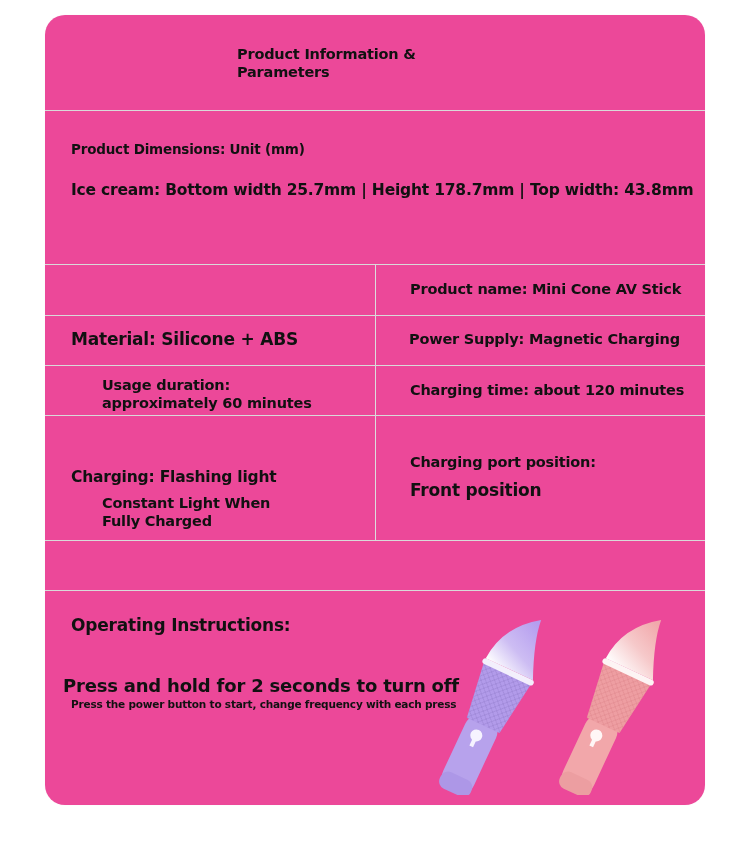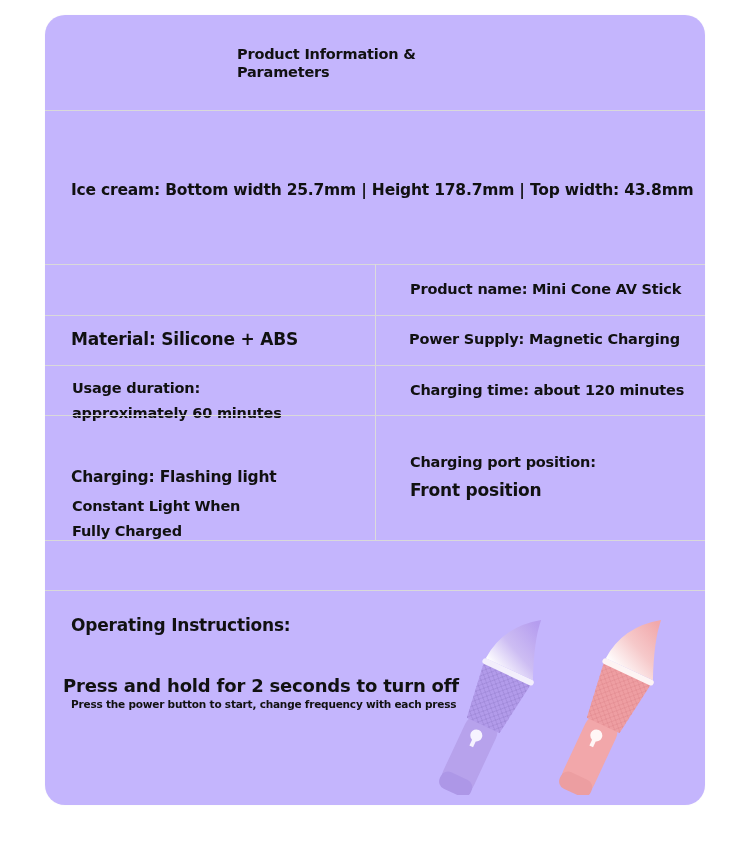--- a/index.html
+++ b/index.html
@@ -3,44 +3,45 @@
 <meta charset="utf-8">
 <style>
   html, body { margin: 0; padding: 0; }
   body {
     width: 750px; height: 841px; background: #ffffff; position: relative;
     font-family: "DejaVu Sans", "Liberation Sans", sans-serif;
     color: #111; overflow: hidden;
   }
   .card {
     position: absolute; left: 45px; top: 15px; width: 660px; height: 790px;
-    background: #c4b5fd; border-radius: 20px; overflow: hidden;
+    background: #ec4899; border-radius: 20px; overflow: hidden;
     box-shadow: 0 0 2px rgba(0,0,0,0.04);
   }
   .hline { position: absolute; left: 0; width: 660px; height: 1px; background: #d9d9d9; }
   .vline { position: absolute; left: 330px; width: 1px; background: #dcdcdc; }
   .t { position: absolute; font-weight: bold; white-space: nowrap; letter-spacing: -0.2px; }
   .title { left: 192px; top: 30px; font-size: 14.5px; line-height: 18px; white-space: normal; width: 200px; }
   .s13 { font-size: 13.5px; }
   .s14 { font-size: 14.5px; }
   .s15 { font-size: 15.5px; }
   .s17 { font-size: 17px; }
   .s10 { font-size: 10.5px; margin-top: 48px; }
   .s18 { font-size: 18px; }
-  .wrap { white-space: normal; line-height: 25px; }
+  .wrap { white-space: normal; line-height: 18px; margin-left: 30px; }
   .products { position: absolute; left: 355px; top: 590px; width: 300px; height: 190px; }
 </style>
 </head>
 <body>
 
 <div class="card">
 
   <div class="t title">Product Information &amp; Parameters</div>
   <div class="hline" style="top:95px"></div>
 
+  <div class="t s13" style="left:26px;top:126px">Product Dimensions: Unit (mm)</div>
   <div class="t s15" style="left:26px;top:166px">Ice cream: Bottom width 25.7mm | Height 178.7mm | Top width: 43.8mm</div>
 
   <div class="hline" style="top:249px"></div>
   <div class="vline" style="top:249px;height:276px"></div>
 
   <div class="t s14" style="left:365px;top:266px">Product name: Mini Cone AV Stick</div>
   <div class="hline" style="top:300px"></div>
 
   <div class="t s17" style="left:26px;top:314px">Material: Silicone + ABS</div>
   <div class="t s14" style="left:364px;top:316px">Power Supply: Magnetic Charging</div>

